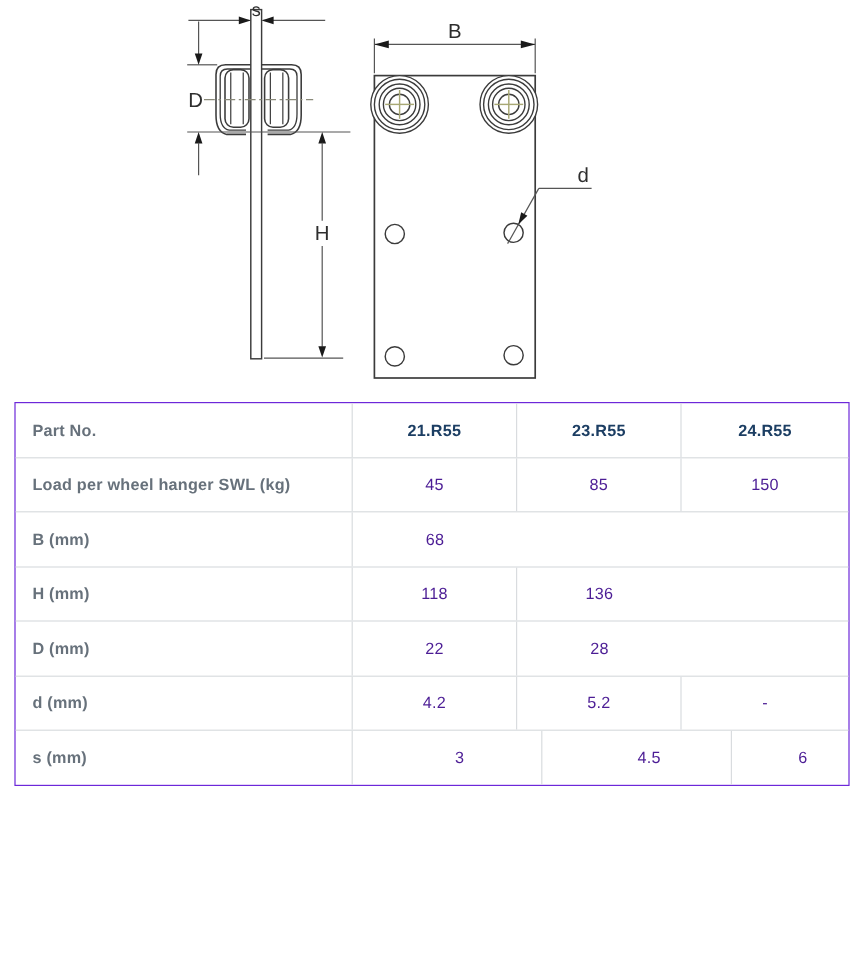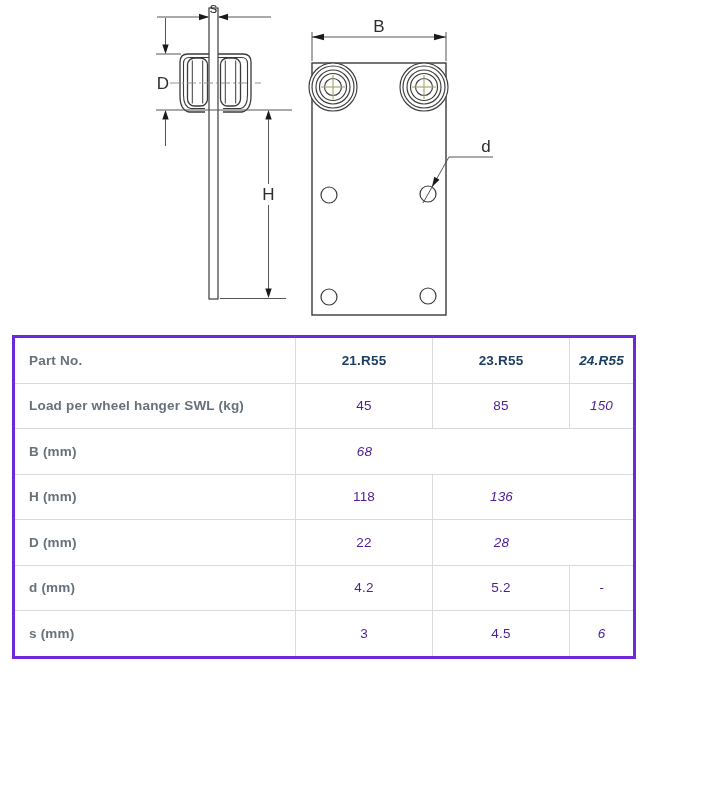--- a/index.html
+++ b/index.html
@@ -14,40 +14,40 @@
   .drawing-svg { position: absolute; left: 0; top: 0; }
   .dim-text {
     font-family: "Liberation Sans", sans-serif;
     fill: #2e2e2e;
   }
   
   .spec-table {
     position: absolute;
     left: 12px;
     top: 335px;
-    width: 624px;
+    width: 696px;
     box-sizing: border-box;
-    border: 3px solid #6d28d9;
+    border: 1px solid #6d28d9;
     background: #ffffff;
   }
   .row {
     display: grid;
     grid-template-columns: 281px 137px 137px 1fr;
     height: 44.5px;
     border-bottom: 1px solid #d9dcdf;
   }
-  #table-body .row:last-child { border-bottom: none; }
+  #table-body .row:last-child { border-bottom: none; gap: 21px; }
   .cell {
     border-right: 1px solid #d9dcdf;
     display: flex;
     align-items: center;
     font-size: 13.5px;
     letter-spacing: 0.2px;
   }
-  .cell:last-child { border-right: none; font-style: italic; }
+  .cell:last-child { border-right: none; }
   .label-cell {
     justify-content: flex-start;
     padding-left: 14px;
     color: #67717b;
     font-weight: 700;
   }
   .value-cell {
     justify-content: center;
     color: #4c1d95;
     font-weight: 400;

